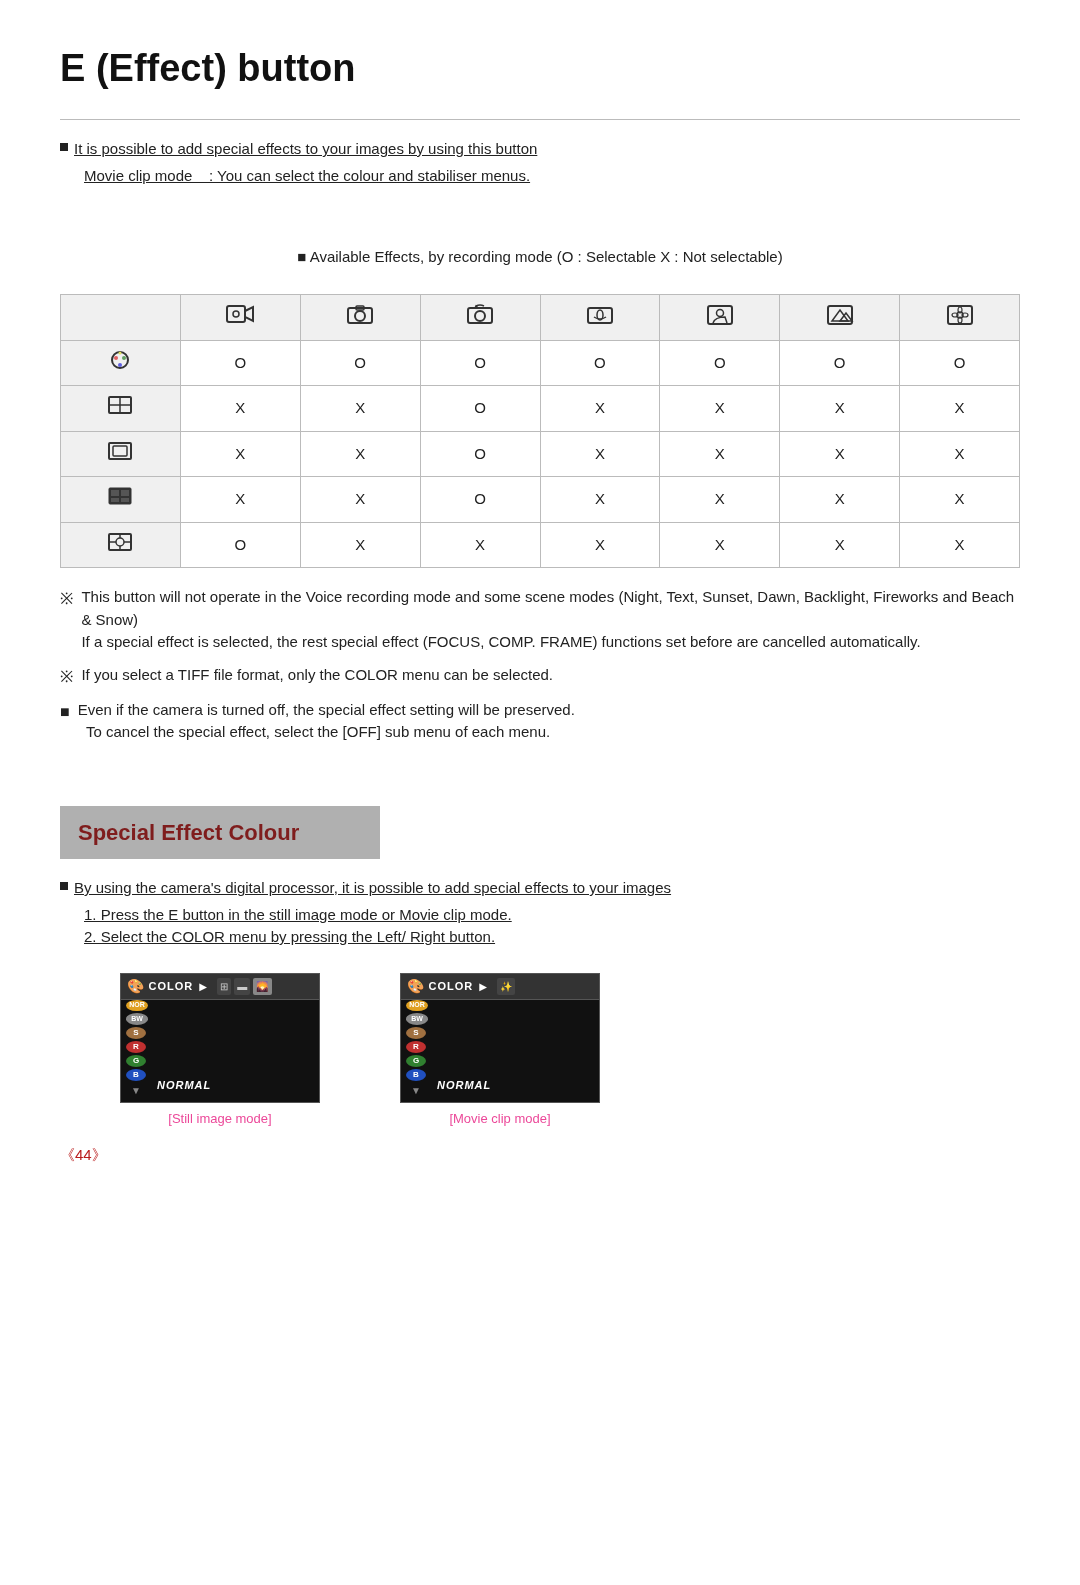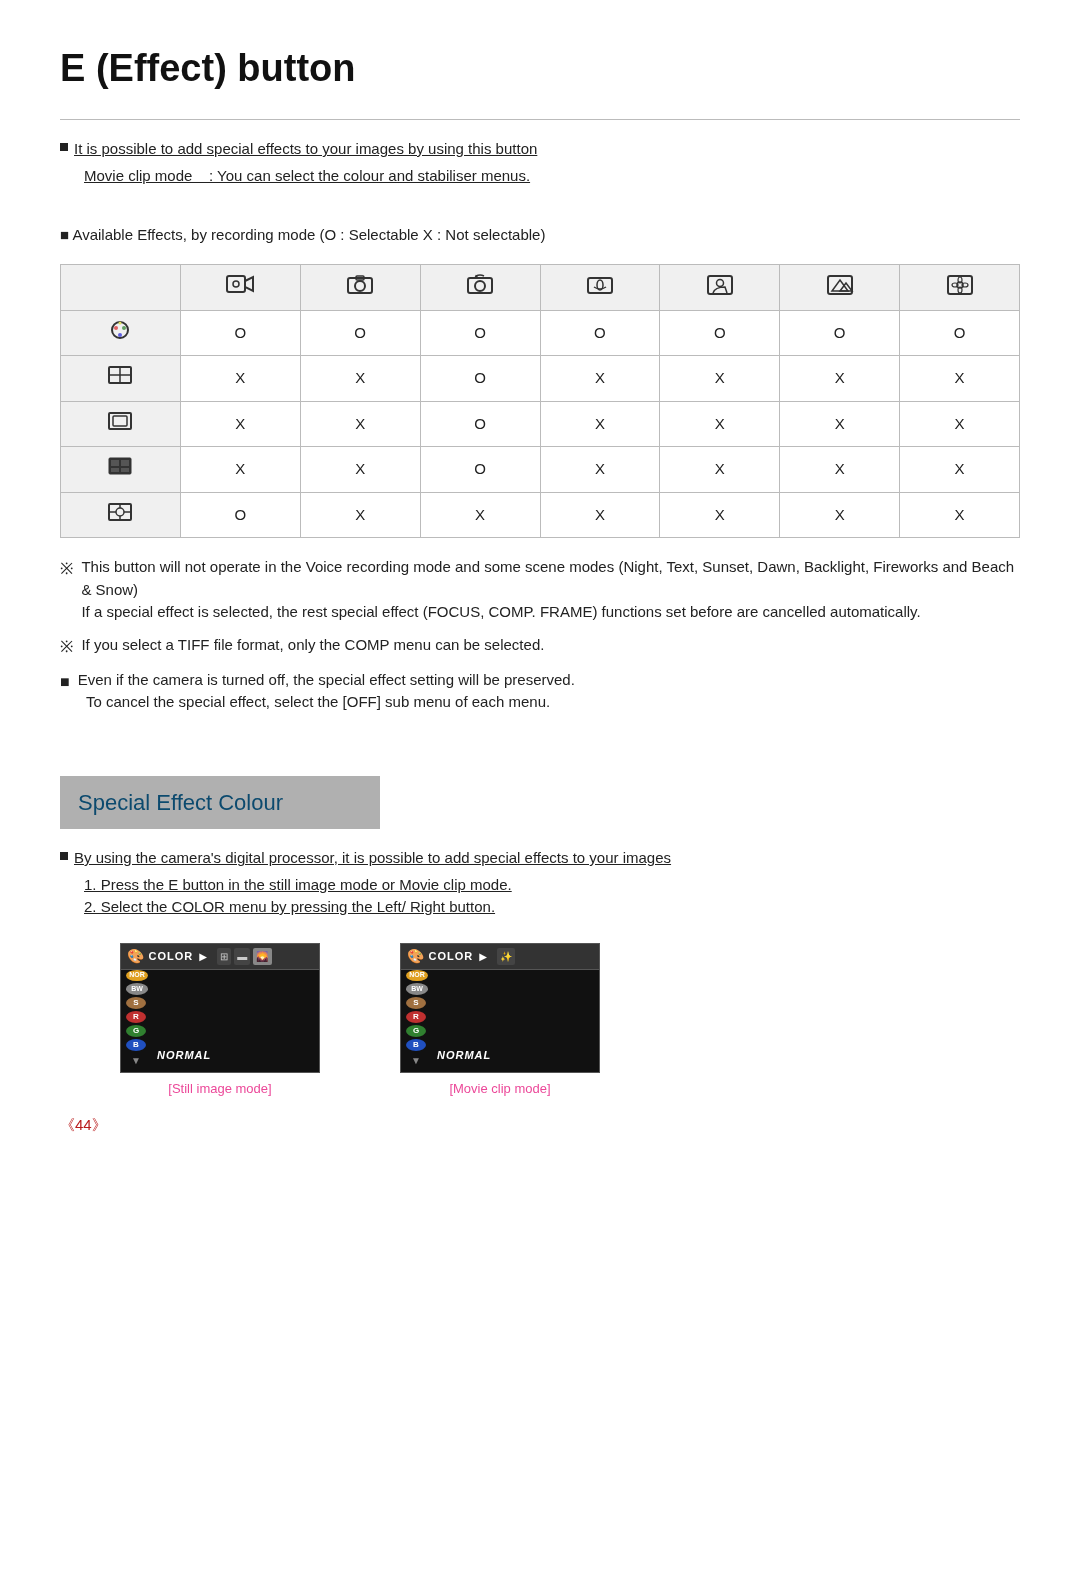--- a/index.html
+++ b/index.html
@@ -16,23 +16,23 @@
     h1 {
       font-size: 38px;
       font-weight: bold;
       margin-bottom: 22px;
       color: #111;
     }
     .section-header {
       background: #b0b0b0;
       padding: 10px 18px;
       font-size: 22px;
-      font-weight: normal;
+      font-weight: bold;
       margin: 30px 0 18px 0;
-      color: #0c4a6e;
+      color: #7f1d1d;
       display: inline-block;
       min-width: 320px;
     }
     .bullet-block {
       margin-bottom: 10px;
       text-decoration: underline;
     }
     .bullet-line {
       display: flex;
       gap: 6px;
@@ -44,21 +44,22 @@
       width: 8px;
       height: 8px;
       background: #222;
       margin-top: 5px;
       flex-shrink: 0;
     }
     .indent {
       margin-left: 24px;
     }
     .note-block {
-      margin: 4px 0;
+      margin: 26px 0;
+      text-align: center;
     }
 
     
     .effects-table-wrap {
       margin: 18px 0 18px 0;
     }
     table.effects-table {
       border-collapse: collapse;
       width: 100%;
     }
@@ -394,21 +395,21 @@
   </table>
 </div>
 
 
 <div class="remark">
   <span class="remark-sym">※</span>
   <span class="remark-text">This button will not operate in the Voice recording mode and some scene modes (Night, Text, Sunset, Dawn, Backlight, Fireworks and Beach &amp; Snow)<br>If a special effect is selected, the rest special effect (FOCUS, COMP. FRAME) functions set before are cancelled automatically.</span>
 </div>
 <div class="remark">
   <span class="remark-sym">※</span>
-  <span class="remark-text">If you select a TIFF file format, only the COMP menu can be selected.</span>
+  <span class="remark-text">If you select a TIFF file format, only the COLOR menu can be selected.</span>
 </div>
 <div class="remark">
   <span class="remark-sym">■</span>
   <span class="remark-text">Even if the camera is turned off, the special effect setting will be preserved.<br>&nbsp;&nbsp;To cancel the special effect, select the [OFF] sub menu of each menu.</span>
 </div>
 
 <br>
 
 
 <div class="section-header">Special Effect  Colour</div>

